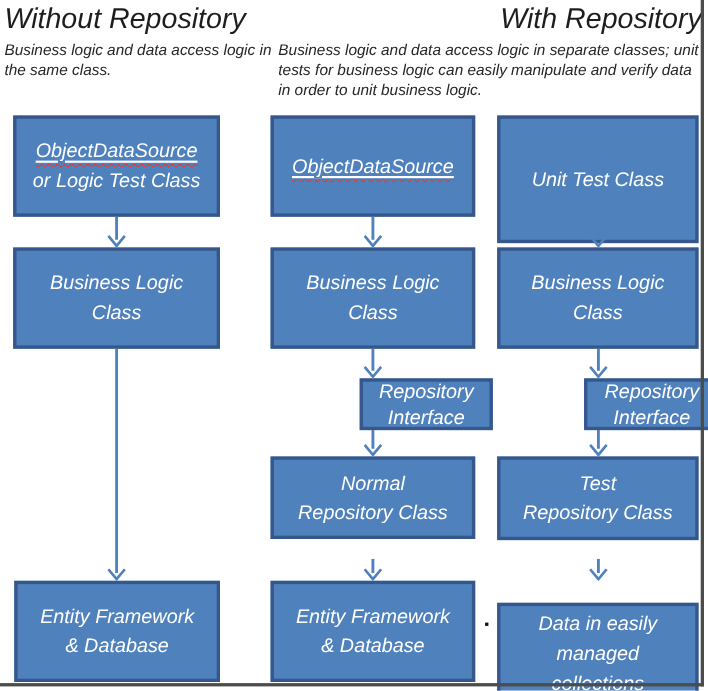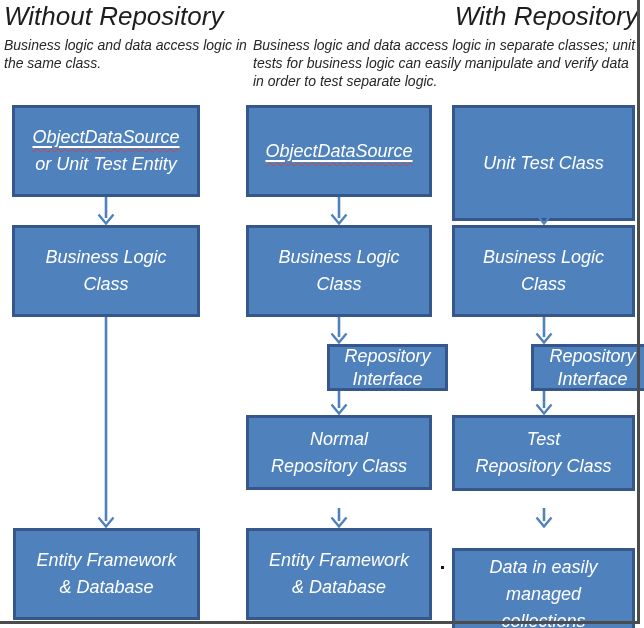--- a/index.html
+++ b/index.html
@@ -39,26 +39,26 @@
 </style>
 </head>
 <body>
 
 <div id="stage">
 
   <div class="h1" style="left:4px; top:1px;">Without Repository</div>
   <div class="desc" style="left:4px; top:36px; width:250px;">Business logic and data access logic in the same class.</div>
 
   <div class="h1" style="left:250px; top:1px; width:388px; text-align:right;">With Repository</div>
-  <div class="desc" style="left:253px; top:36px; width:388px;">Business logic and data access logic in separate classes; unit tests for business logic can easily manipulate and verify data in order to test separate logic.</div>
+  <div class="desc" style="left:253px; top:36px; width:388px;">Business logic and data access logic in separate classes; unit tests for business logic can easily manipulate and verify data in order to unit business logic.</div>
 
   <div class="box" style="left:12px; top:105px; width:188px; height:92px;">
     <span>
       <span class="u-white"><span class="u-red">ObjectDataSource</span></span>
-      <span class="line2">or Unit Test Entity</span>
+      <span class="line2">or Logic Test Class</span>
     </span>
   </div>
   <div class="box" style="left:12px; top:225px; width:188px; height:92px;">Business Logic
 Class</div>
   <div class="box" style="left:13px; top:528px; width:187px; height:92px;">Entity Framework
 &amp; Database</div>
 
   <div class="box" style="left:246px; top:105px; width:186px; height:92px;">
     <span class="u-white"><span class="u-red">ObjectDataSource</span></span>
   </div>

